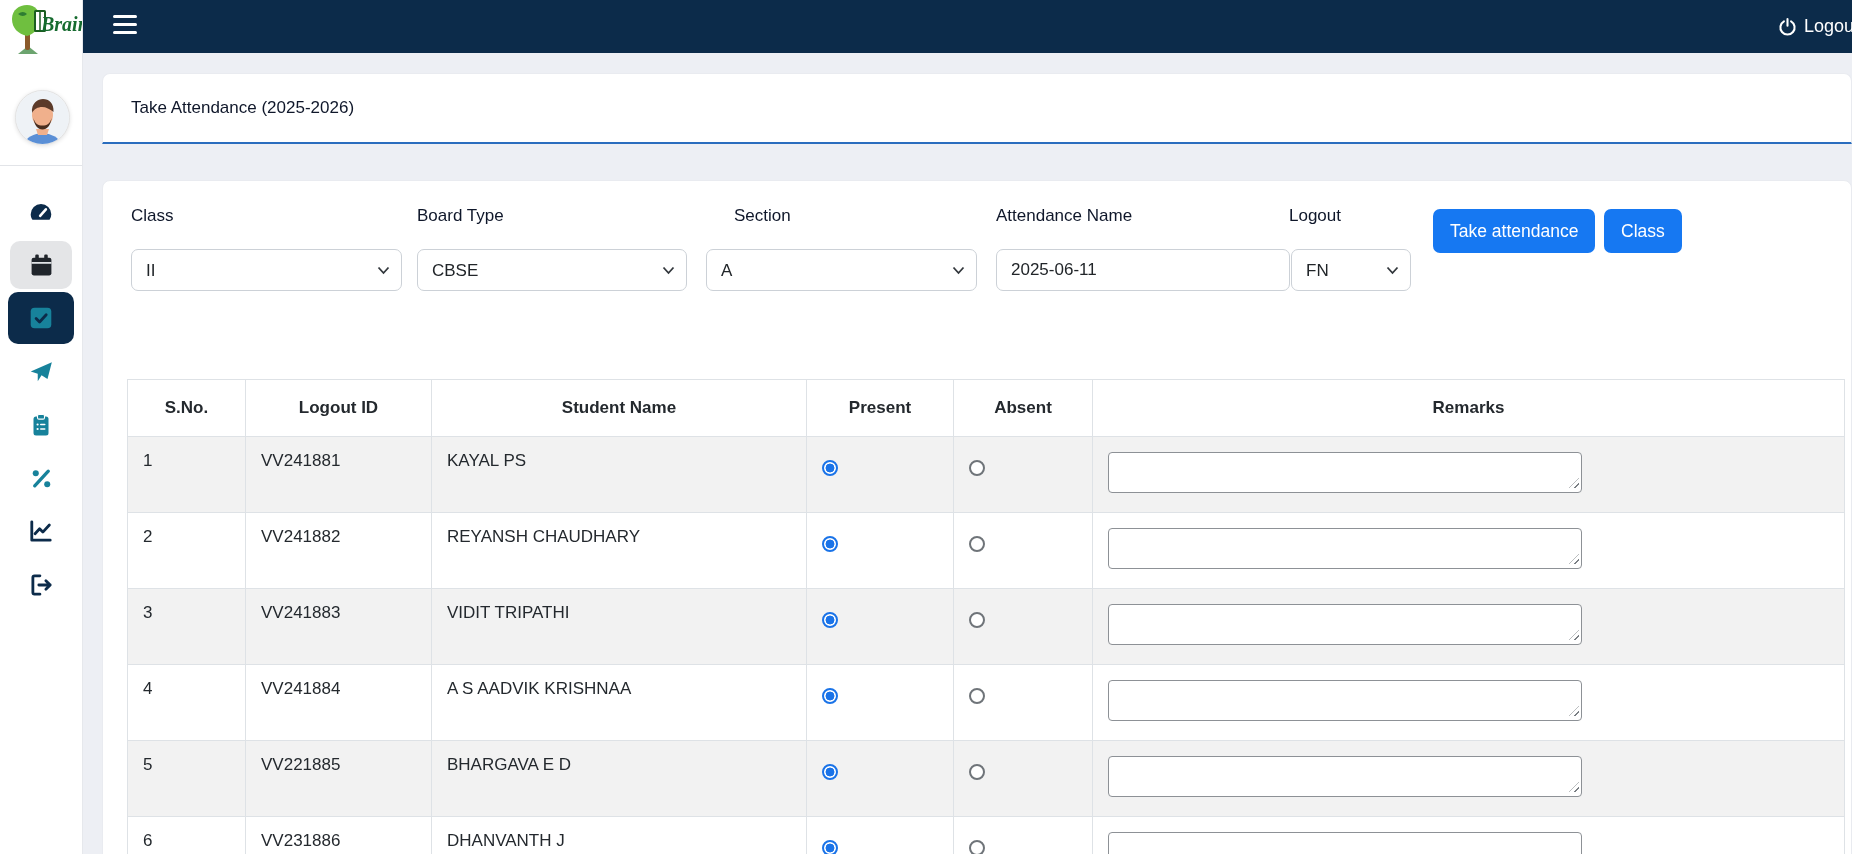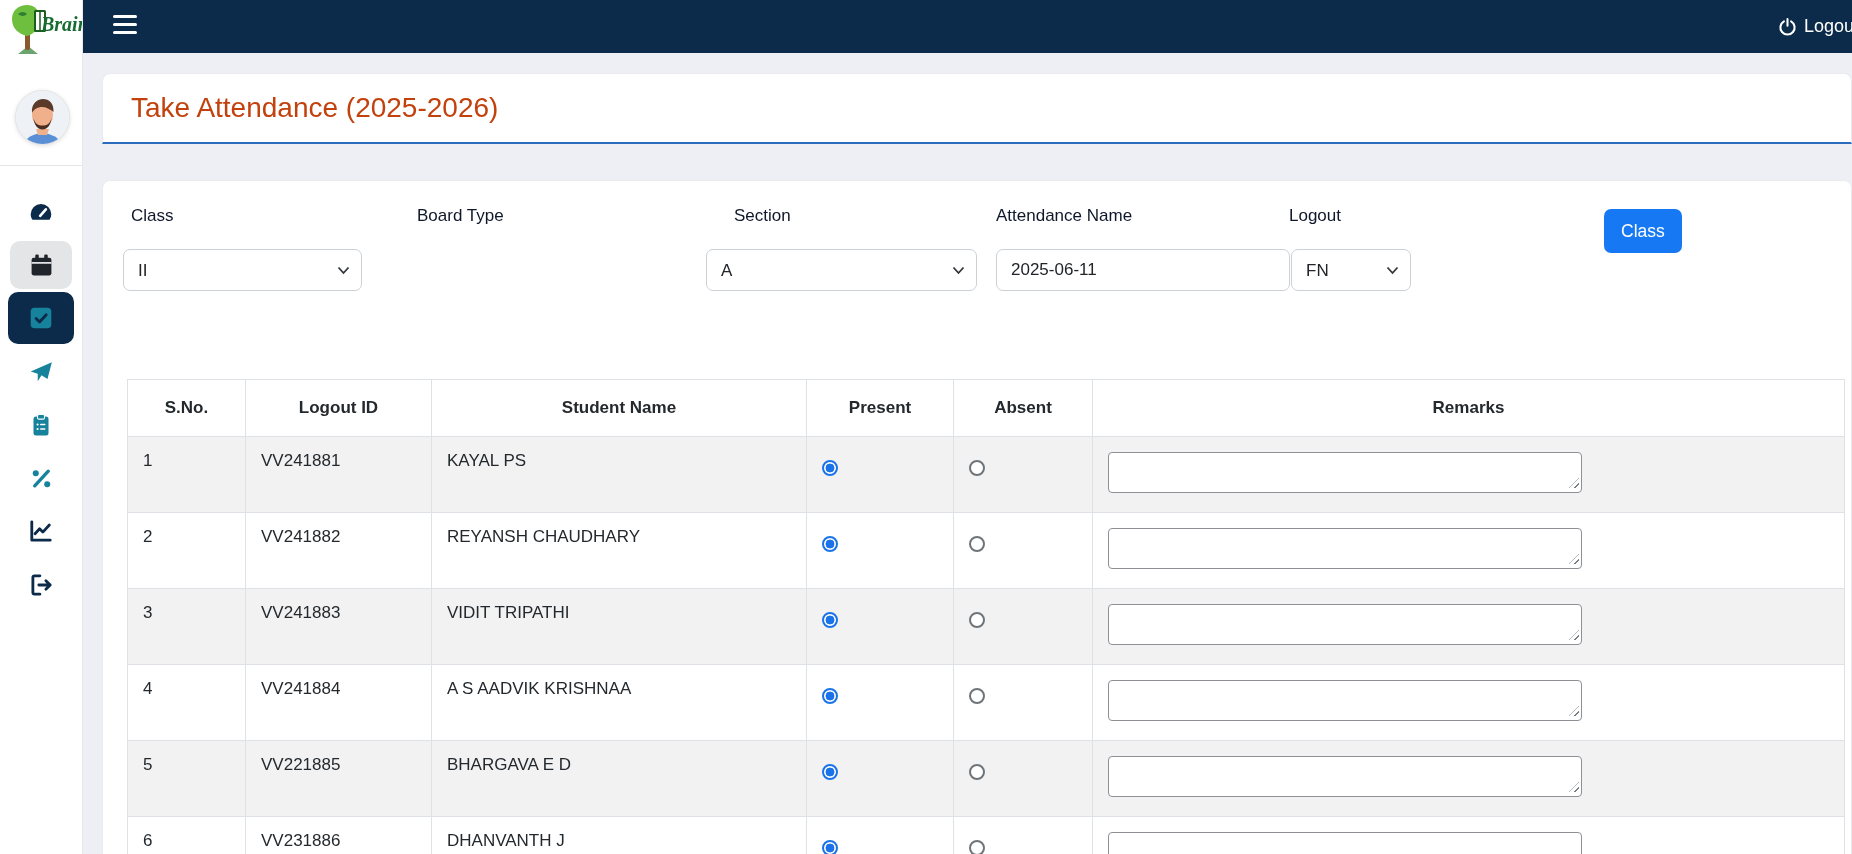--- a/index.html
+++ b/index.html
@@ -32,21 +32,21 @@
     display:flex; align-items:center; justify-content:center; cursor:pointer; border-radius:10px; }
   .nav-item.hl { background:#e4e5e7; }
   .nav-item.active { background:#0c2b4a; left:8px; width:66px; height:52px; }
 
   
   .main { position:absolute; left:83px; top:53px; right:0; bottom:0; }
   .title-card { position:absolute; left:19px; top:20px; right:0; height:71px;
     background:#fff; border:1px solid #e9ebf0; border-bottom:2.5px solid #2a6dbe;
     border-radius:8px 8px 0 0; }
   .page-title { position:absolute; left:28px; top:0; line-height:68px;
-    font-size:28px; color:#c2410c; }
+    font-size:17px; color:#0f172a; }
 
   .card2 { position:absolute; left:19px; top:127px; right:0; height:760px;
     background:#fff; border:1px solid #e9ebf0; border-radius:8px; }
 
   .flabel { position:absolute; top:25px; font-size:17px; font-weight:normal; color:#0f172a; }
   .sel-wrap { position:absolute; top:68px; height:42px; }
   select, .txt-input { width:100%; height:42px; border:1px solid #ccd1d7; border-radius:7px;
     background:#fff; font-size:17px; color:#212529; padding:0 30px 0 14px;
     appearance:none; -webkit-appearance:none; -moz-appearance:none;
     font-family:"Liberation Sans","DejaVu Sans",sans-serif; }
@@ -196,23 +196,31 @@
     </div>
 
     <div class="card2">
 
       <div class="flabel" style="left:28px">Class</div>
       <div class="flabel" style="left:314px">Board Type</div>
       <div class="flabel" style="left:631px">Section</div>
       <div class="flabel" style="left:893px">Attendance Name</div>
       <div class="flabel" style="left:1186px">Logout</div>
 
-      <div class="sel-wrap" style="left:20px;width:239px">
+      <div class="sel-wrap" style="left:28px;width:271px">
         <select>
           <option>II</option>
+        </select>
+        <svg class="chev" width="13" height="9" viewBox="0 0 13 9" fill="none" stroke="#32373c" stroke-width="1.8">
+            <path d="M1.5 1.5 L6.5 7 L11.5 1.5"></path>
+          </svg>
+      </div>
+      <div class="sel-wrap" style="left:314px;width:270px">
+        <select>
+          <option>CBSE</option>
         </select>
         <svg class="chev" width="13" height="9" viewBox="0 0 13 9" fill="none" stroke="#32373c" stroke-width="1.8">
             <path d="M1.5 1.5 L6.5 7 L11.5 1.5"></path>
           </svg>
       </div>
       <div class="sel-wrap" style="left:603px;width:271px">
         <select>
           <option>A</option>
         </select>
         <svg class="chev" width="13" height="9" viewBox="0 0 13 9" fill="none" stroke="#32373c" stroke-width="1.8">
@@ -224,20 +232,21 @@
       </div>
       <div class="sel-wrap" style="left:1188px;width:120px">
         <select>
           <option>FN</option>
         </select>
         <svg class="chev" width="13" height="9" viewBox="0 0 13 9" fill="none" stroke="#32373c" stroke-width="1.8">
             <path d="M1.5 1.5 L6.5 7 L11.5 1.5"></path>
           </svg>
       </div>
 
+      <button class="btn" style="left:1330px">Take attendance</button>
       <button class="btn" style="left:1501px">Class</button>
 
       <table>
         <colgroup>
           <col style="width:118px">
             <col style="width:186px">
             <col style="width:375px">
           <col style="width:147px">
             <col style="width:139px">
             <col style="width:752px">

